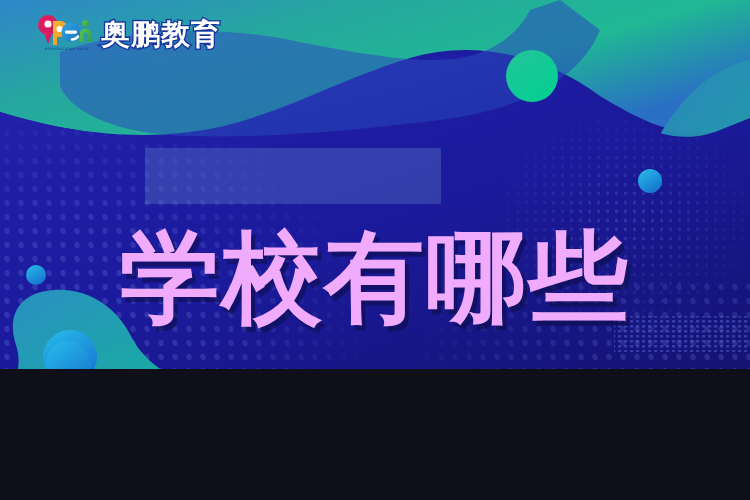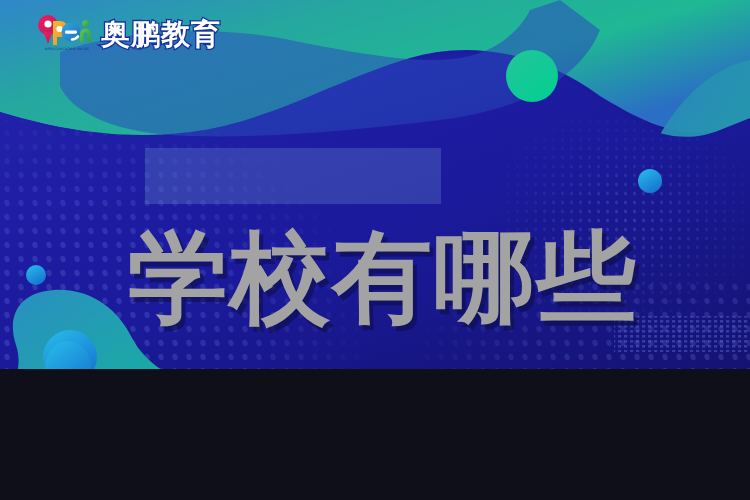--- a/index.html
+++ b/index.html
@@ -95,26 +95,26 @@
     color: #3ce07f;
     letter-spacing: 4px;
     line-height: 52px;
     white-space: nowrap;
     font-family: "DejaVu Sans", "Liberation Sans", sans-serif;
   }
 
   
   #headline {
     position: absolute;
-    left: 128px;
+    left: 120px;
     top: 222px;
     z-index: 22;
     font-size: 100px;
     font-weight: bold;
-    color: #a3a3a3;
+    color: #f0abfc;
     letter-spacing: 2px;
     line-height: 112px;
     white-space: nowrap;
     text-shadow: 4px 5px 0 rgba(12, 12, 70, 0.55);
     font-family: "DejaVu Sans", "Liberation Sans", sans-serif;
   }
 </style>
 </head>
 <body>
 

